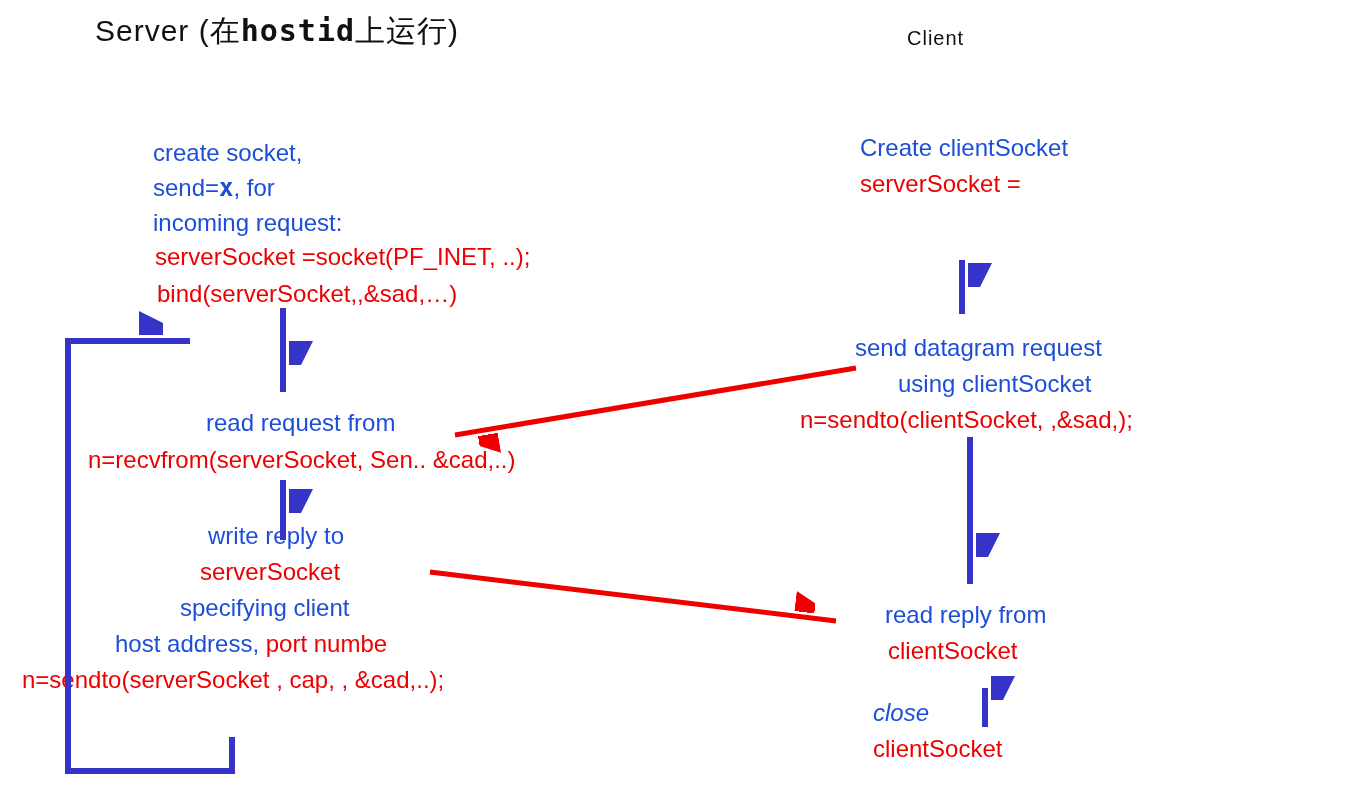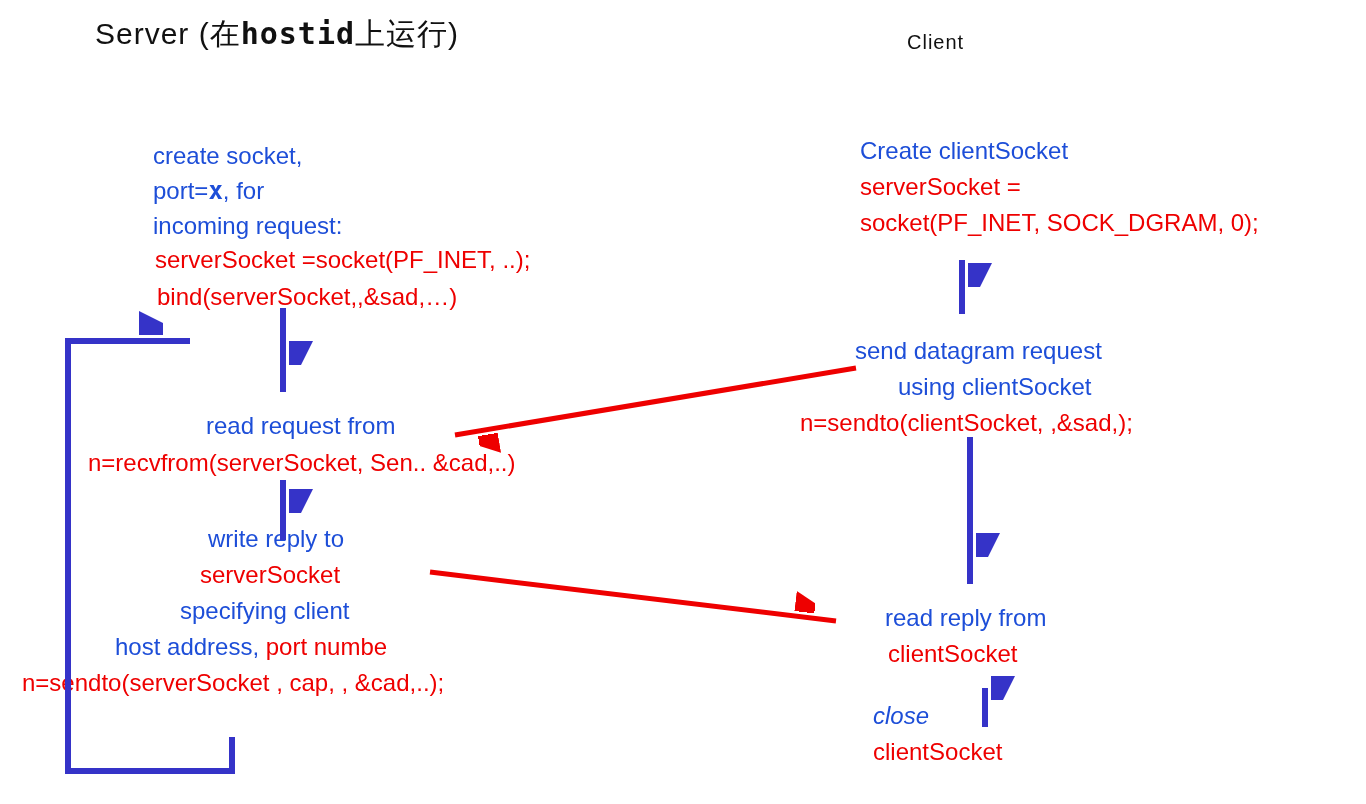--- a/index.html
+++ b/index.html
@@ -4,59 +4,58 @@
 <style>
   html,body{margin:0;padding:0;background:#ffffff;}
   #stage{
     position:relative;
     width:1366px;height:804px;
     background:#ffffff;
     font-family:"Liberation Sans","DejaVu Sans",sans-serif;
     color:#111111;
     overflow:hidden;
   }
-  .txt{position:absolute;font-size:24px;line-height:40px;white-space:nowrap;}
+  .txt{position:absolute;font-size:24px;line-height:33px;white-space:nowrap;}
   .red{color:#ee0000;}
   .black{color:#1d4ed8;}
   .title{font-size:30px;letter-spacing:1px;}
   .mono-b{font-family:"DejaVu Sans Mono","Liberation Mono",monospace;font-weight:bold;}
   #arrows{position:absolute;left:0;top:0;width:1366px;height:804px;pointer-events:none;}
 </style>
 </head>
 <body>
 
 <div id="stage">
 
   <div class="txt title" style="left:95px;top:14px;">
     <span>Server (</span><span>在</span><span class="mono-b">hostid</span><span>上运行)</span>
   </div>
   <div class="txt title" style="left:907px;top:22px;font-size:20px;">Client</div>
 
   <div class="txt black" style="left:153px;top:136px;">create socket,</div>
   <div class="txt black" style="left:153px;top:171px;">
-    <span>port=</span><span class="mono-b">x</span><span>, for</span>
+    <span>send=</span><span class="mono-b">x</span><span>, for</span>
   </div>
   <div class="txt black" style="left:153px;top:206px;">incoming request:</div>
   <div class="txt red" style="left:155px;top:240px;">serverSocket =socket(PF_INET, ..);</div>
   <div class="txt red" style="left:157px;top:277px;">bind(serverSocket,,&amp;sad,…)</div>
 
   <div class="txt black" style="left:206px;top:406px;">read request from</div>
   <div class="txt red" style="left:88px;top:443px;">n=recvfrom(serverSocket, Sen.. &amp;cad,..)</div>
 
   <div class="txt black" style="left:208px;top:519px;">write reply to</div>
   <div class="txt red" style="left:200px;top:555px;">serverSocket</div>
   <div class="txt" style="left:115px;top:627px;">
     <span class="black">host address, </span><span class="red">port numbe</span>
   </div>
   <div class="txt black" style="left:180px;top:591px;">specifying client</div>
   <div class="txt red" style="left:22px;top:663px;">n=sendto(serverSocket , cap, , &amp;cad,..);</div>
 
   <div class="txt black" style="left:860px;top:131px;">Create clientSocket</div>
   <div class="txt red" style="left:860px;top:167px;">serverSocket =</div>
-  <div class="txt red" style="left:860px;top:203px;">socket(PF_INET, SOCK_DGRAM, 0);</div>
 
   <div class="txt black" style="left:855px;top:331px;">send datagram request</div>
   <div class="txt black" style="left:898px;top:367px;">using clientSocket</div>
   <div class="txt red" style="left:800px;top:403px;">n=sendto(clientSocket, ,&amp;sad,);</div>
 
   <div class="txt black" style="left:885px;top:598px;">read reply from</div>
   <div class="txt red" style="left:888px;top:634px;">clientSocket</div>
 
   <div class="txt black" style="left:873px;top:696px;font-style:italic;">close</div>
   <div class="txt red" style="left:873px;top:732px;">clientSocket</div>

